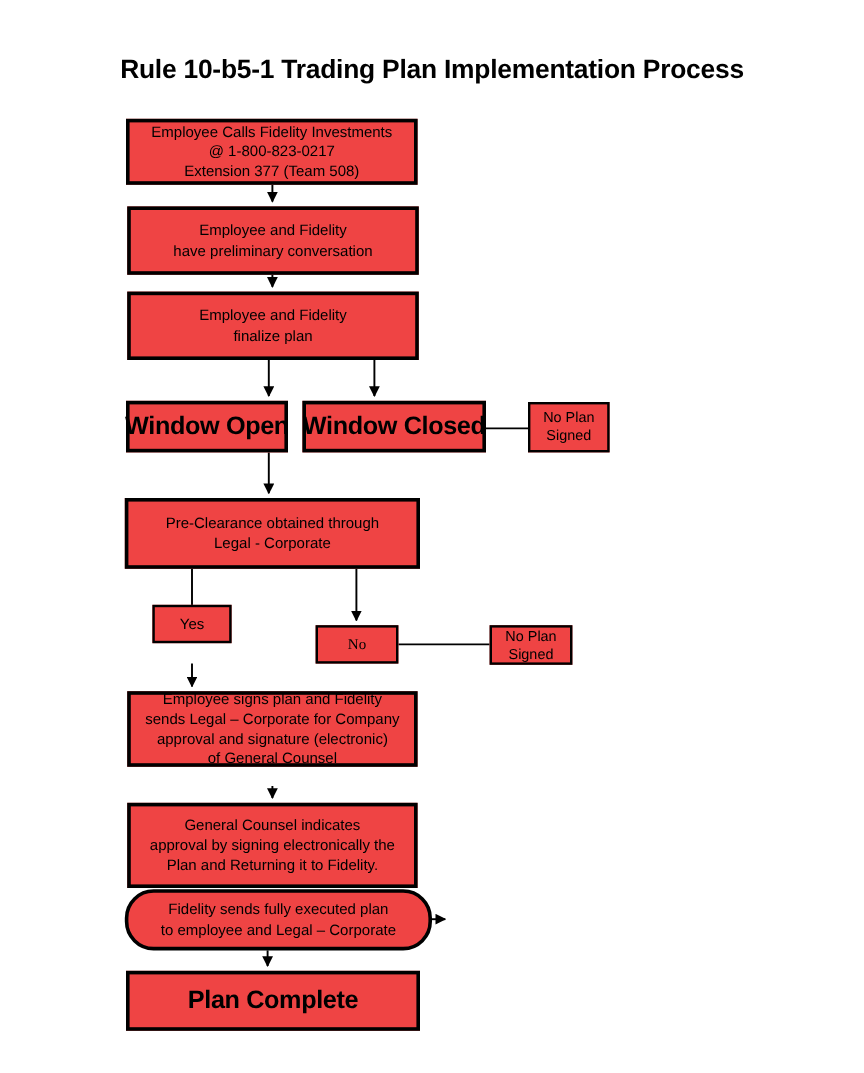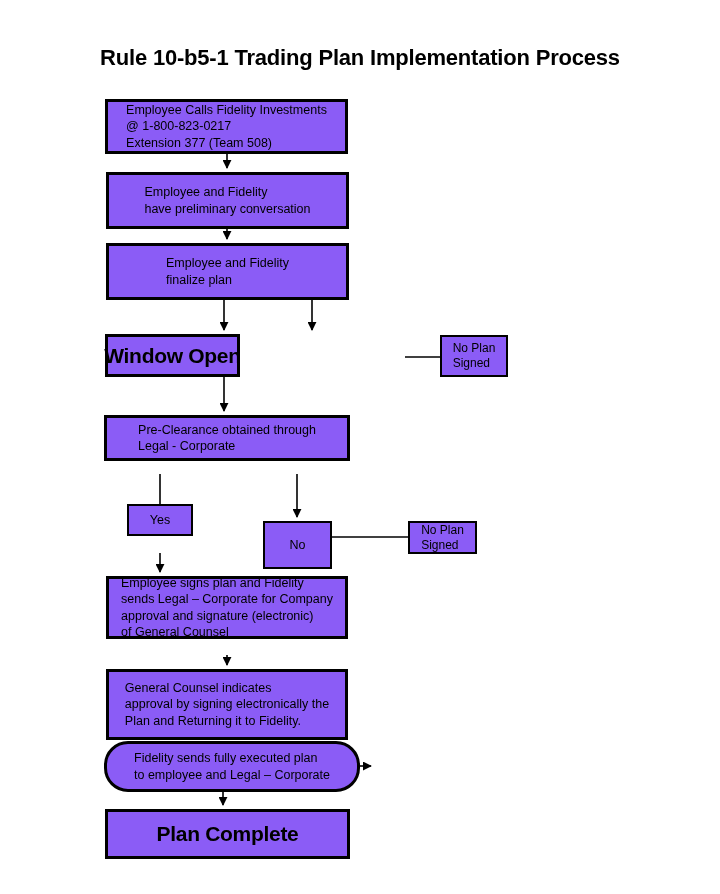--- a/index.html
+++ b/index.html
@@ -33,25 +33,25 @@
     position: absolute;
     left: 0;
     top: 0;
     width: 720px;
     height: 894px;
   }
   .box {
     position: absolute;
     box-sizing: border-box;
     border: 3px solid #000000;
-    background: #8b5cf6;
+    background: #ef4444;
     display: flex;
     align-items: center;
     justify-content: center;
-    text-align: left;
+    text-align: center;
     white-space: pre-line;
     font-size: 12.5px;
     line-height: 16.5px;
   }
   .box.thin { border-width: 2px; }
   .box.big {
     font-weight: bold;
     font-size: 21px;
     line-height: 22px;
     letter-spacing: -0.3px;
@@ -62,23 +62,23 @@
     line-height: 15px;
   }
 
   
   .b-call       { left:105px; top:82px;  width:243px; height:55px; }
   .b-prelim     { left:106px; top:155px; width:243px; height:57px; }
   .b-finalize   { left:106px; top:226px; width:243px; height:57px; }
   .b-wopen      { left:105px; top:317px; width:135px; height:43px; }
   .b-wclosed    { left:252px; top:317px; width:153px; height:43px; }
   .b-noplan1    { left:440px; top:318px; width:68px;  height:42px; }
-  .b-preclear   { left:104px; top:398px; width:246px; height:46px; }
+  .b-preclear   { left:104px; top:398px; width:246px; height:59px; }
   .b-yes        { left:127px; top:487px; width:66px;  height:32px; }
-  .b-no         { left:263px; top:504px; width:69px;  height:48px; }
+  .b-no         { left:263px; top:504px; width:69px;  height:32px;font-family:Liberation Serif, serif; }
   .b-noplan2    { left:408px; top:504px; width:69px;  height:33px; }
   .b-signs      { left:106px; top:559px; width:242px; height:63px; }
   .b-counsel    { left:106px; top:652px; width:242px; height:71px; }
   .b-fsends     { left:104px; top:724px; width:256px; height:51px;border-radius:24px; }
   .b-lmaintains { left:375px; top:724px; width:244px; height:51px; }
   .b-complete   { left:105px; top:792px; width:245px; height:50px; }
 
   .footnote {
     position: absolute;
     left: 55px;
@@ -125,20 +125,21 @@
   </svg>
 
   <div class="box b-call">Employee Calls Fidelity Investments
 @ 1-800-823-0217
 Extension 377 (Team 508)</div>
   <div class="box b-prelim">Employee and Fidelity
 have preliminary conversation</div>
   <div class="box b-finalize">Employee and Fidelity
 finalize plan</div>
   <div class="box big b-wopen">Window Open</div>
+  <div class="box big b-wclosed">Window Closed</div>
   <div class="box thin small b-noplan1">No Plan
 Signed</div>
   <div class="box b-preclear">Pre-Clearance obtained through
 Legal - Corporate</div>
   <div class="box thin b-yes">Yes</div>
   <div class="box thin b-no">No</div>
   <div class="box thin small b-noplan2">No Plan
 Signed</div>
   <div class="box b-signs">Employee signs plan and Fidelity
 sends Legal – Corporate for Company

